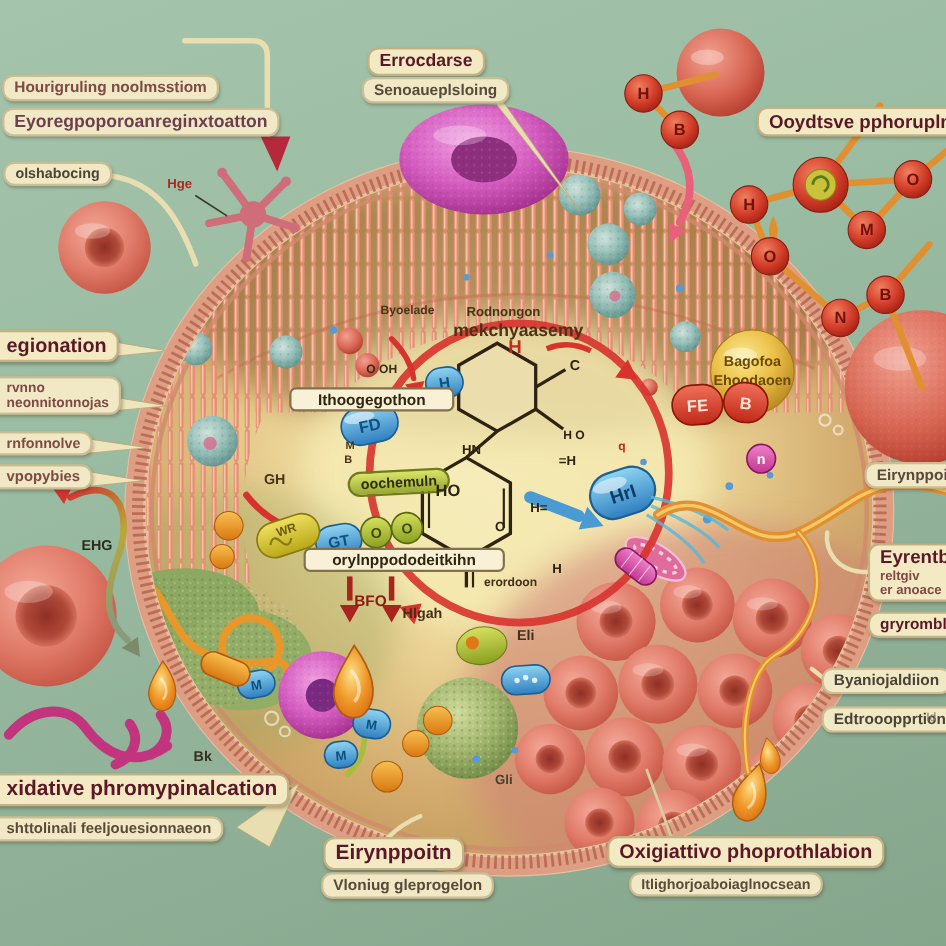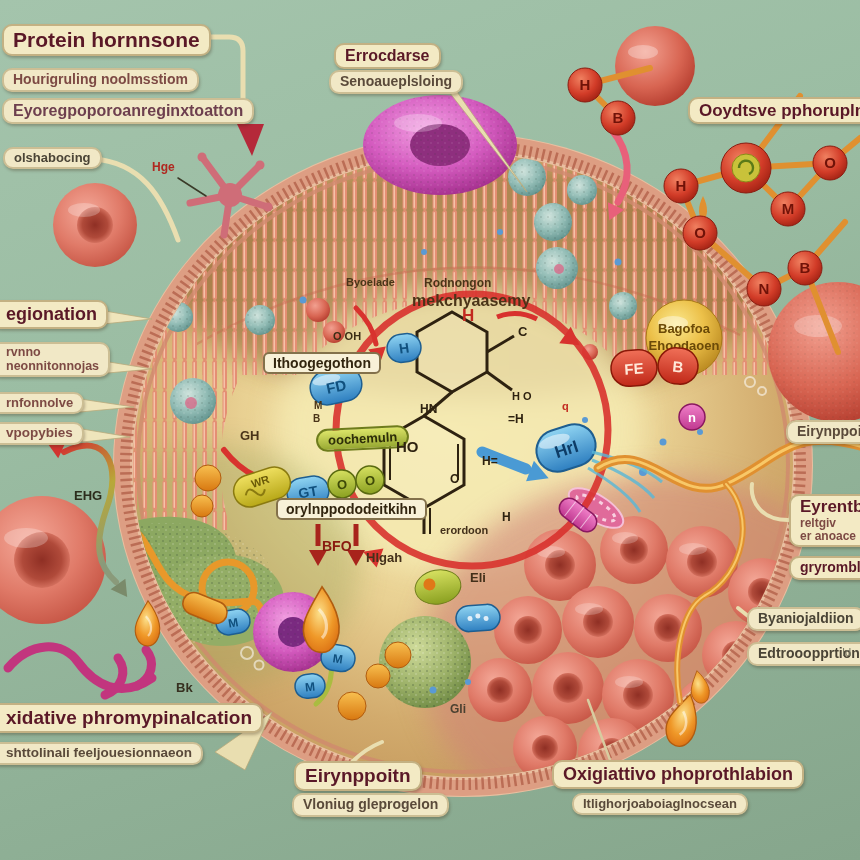--- a/index.html
+++ b/index.html
@@ -5,21 +5,21 @@
   html,body{margin:0;padding:0;background:#7e9a84;}
   #stage{position:relative;width:860px;height:860px;overflow:hidden;
     background:linear-gradient(160deg,#a4c4ac 0%,#9bbda3 35%,#8fb096 70%,#86a68c 100%);
     font-family:"Liberation Sans","DejaVu Sans",sans-serif;}
   #stage svg{position:absolute;left:0;top:0;}
   .pill{position:absolute;background:#f3eac4;border:2px solid #c3b183;border-radius:10px;
     padding:1px 9px;color:#5a1827;font-weight:700;white-space:nowrap;line-height:1.25;
     box-shadow:1px 2px 3px rgba(60,40,20,.3);}
   .pill.sub{color:#7d4a44;background:#f1e8c6;border-color:#ccbe94;}
   .box{position:absolute;background:#f8f1d8;border:2px solid #83714b;border-radius:6px;
-    padding:1px 8px;color:#32250f;font-weight:700;white-space:nowrap;}
+    padding:1px 24px;color:#32250f;font-weight:700;white-space:nowrap;}
   .caps{position:absolute;background:linear-gradient(#dce468,#97a832);border:2px solid #6e7c1c;
     border-radius:14px;padding:2px 10px;color:#2e2e08;font-weight:700;white-space:nowrap;
     transform:rotate(-3deg);}
   .txt{position:absolute;white-space:nowrap;font-weight:700;}
   .multi div{line-height:1.15;}
 </style>
 </head>
 <body>
 
 <div id="stage">
@@ -600,21 +600,20 @@
   <polygon points="446,88 453,86 527,192" fill="#e9deb0"></polygon>
   <polygon points="215,752 245,770 272,712" fill="#e9deb0"></polygon>
   <polygon points="93,309 93,325 152,319" fill="#efe5bb"></polygon>
   <polygon points="97,360 97,374 152,369" fill="#efe5bb"></polygon>
   <polygon points="80,399 80,412 134,407" fill="#efe5bb"></polygon>
   <polygon points="82,429 82,442 130,437" fill="#efe5bb"></polygon>
 </g>
 <polygon points="237,124 264,124 252,156" fill="#b5293a"></polygon>
 </svg>
 
-<div class="pill" style="left:2px;top:24px;font-size:21px;">Protein hornnsone</div>
 <div class="pill sub" style="left:2px;top:68px;font-size:14px;">Hourigruling noolmsstiom</div>
 <div class="pill sub" style="left:2px;top:98px;font-size:16px;color:#6d3f4e;">Eyoregpoporoanreginxtoatton</div>
 <div class="pill sub" style="left:3px;top:147px;font-size:13px;color:#4a4436;">olshabocing</div>
 <div class="pill" style="left:-10px;top:300px;font-size:18px;padding-left:14px;">egionation</div>
 <div class="pill sub multi" style="left:-10px;top:342px;font-size:12.5px;padding-left:14px;">
   <div>rvnno</div>
   <div>neonnitonnojas</div>
 </div>
 <div class="pill sub" style="left:-10px;top:392px;font-size:13px;padding-left:14px;">rnfonnolve</div>
 <div class="pill sub" style="left:-10px;top:422px;font-size:13.5px;padding-left:14px;">vpopybies</div>

